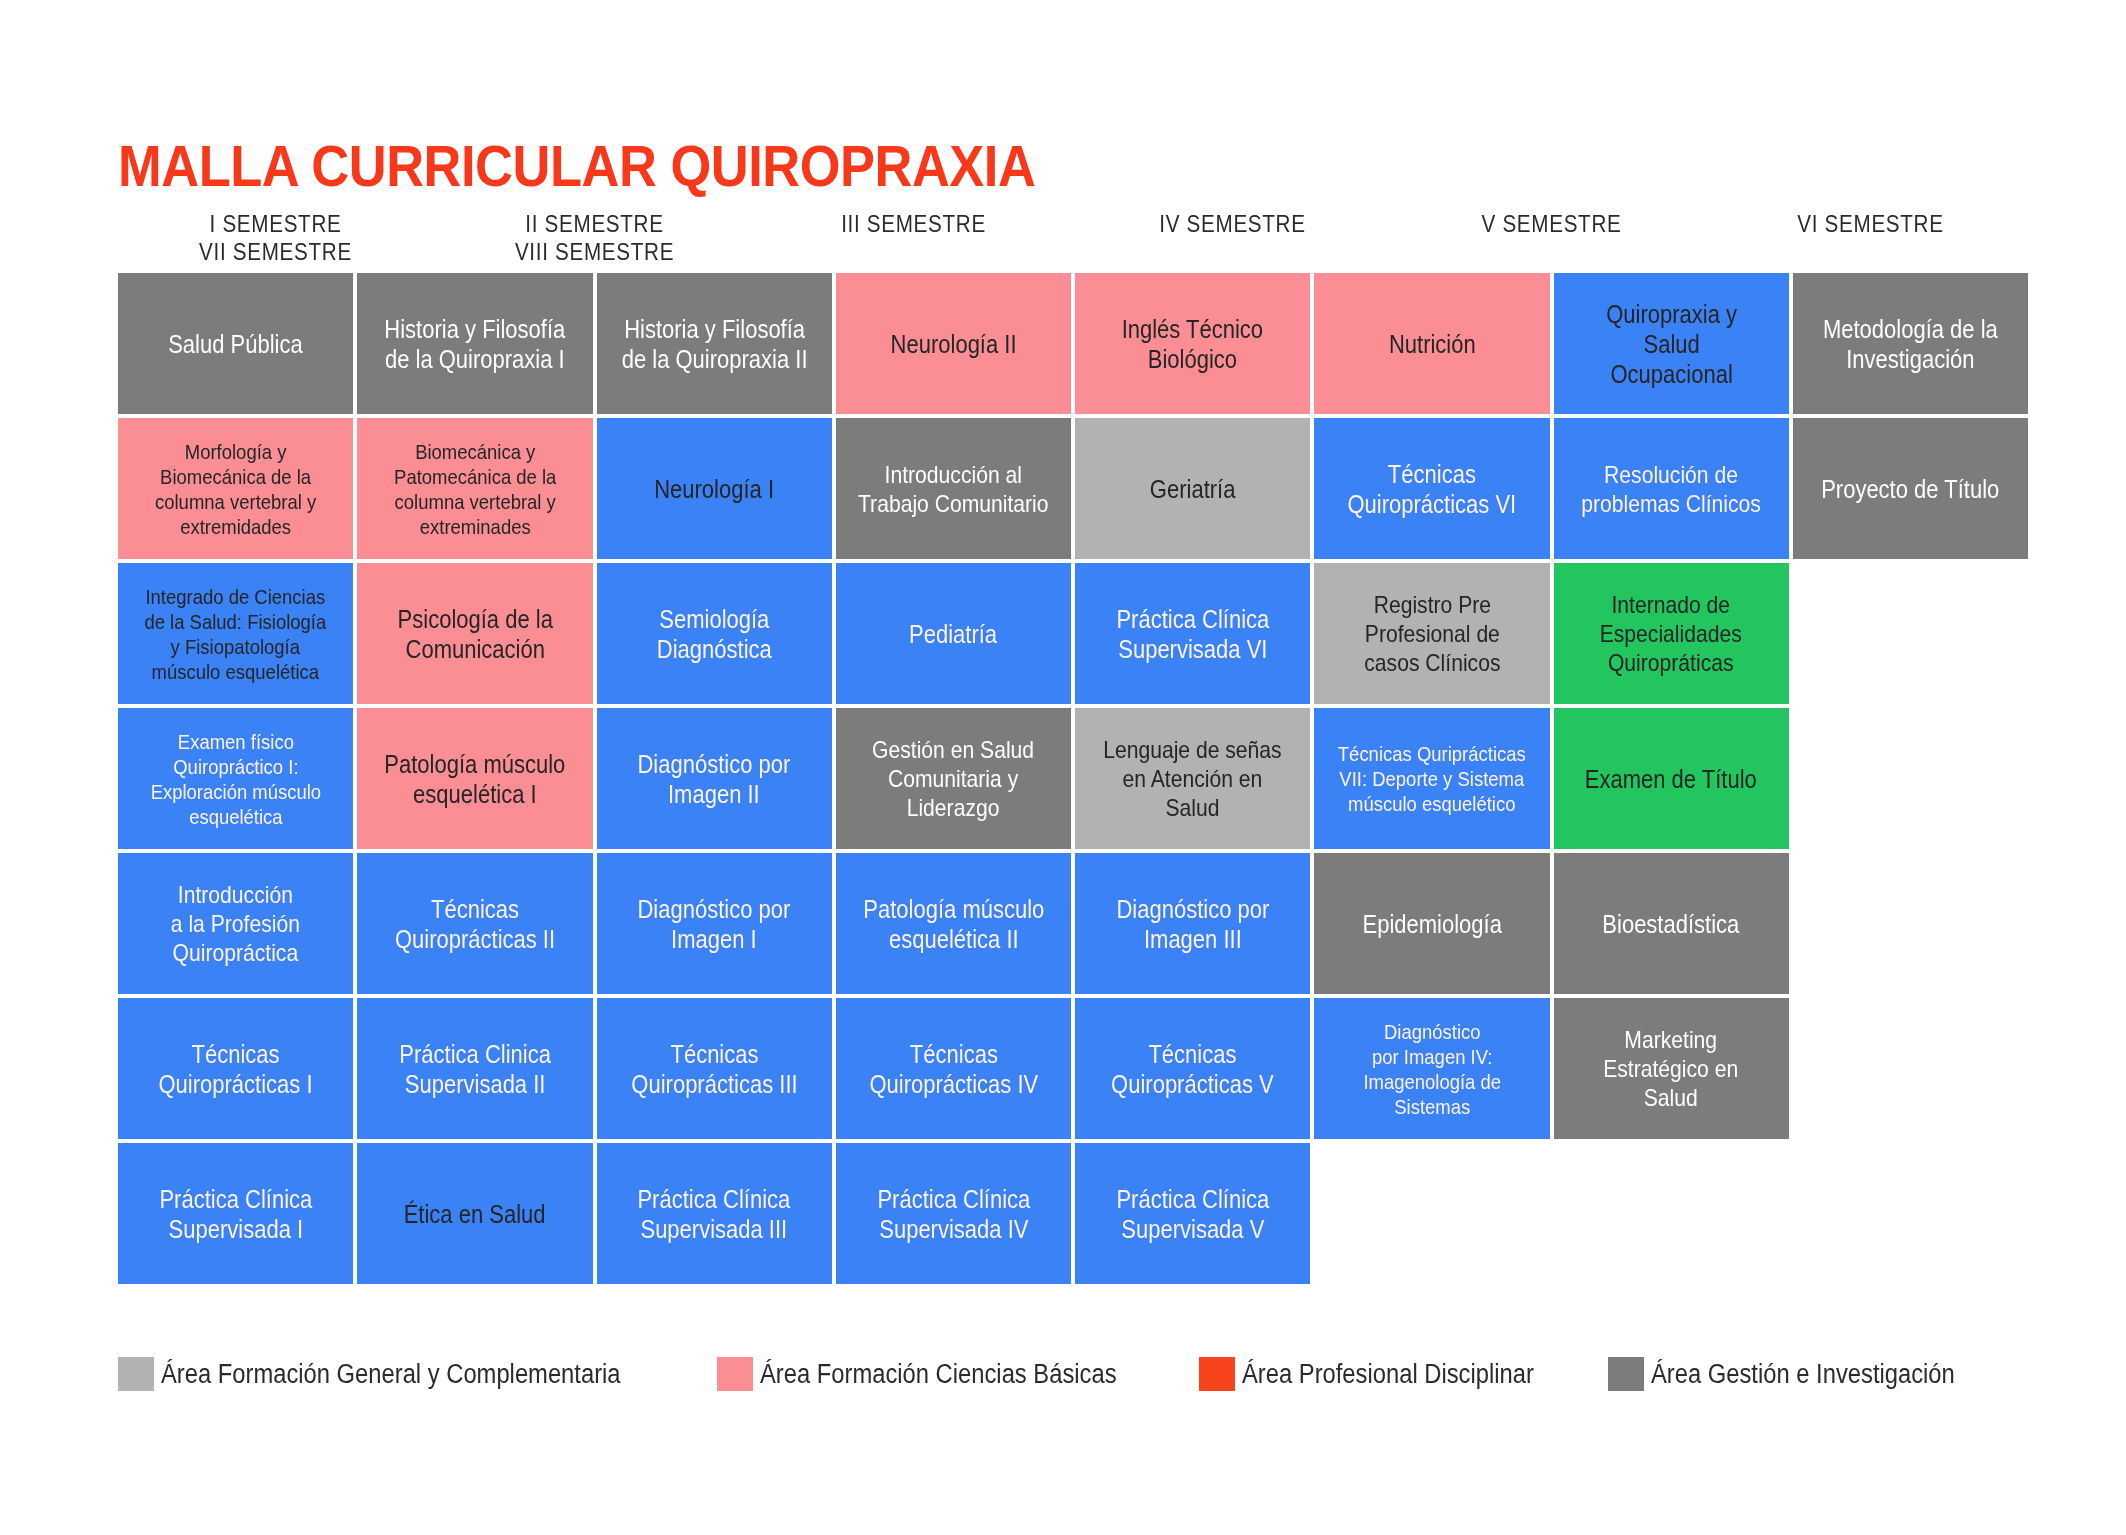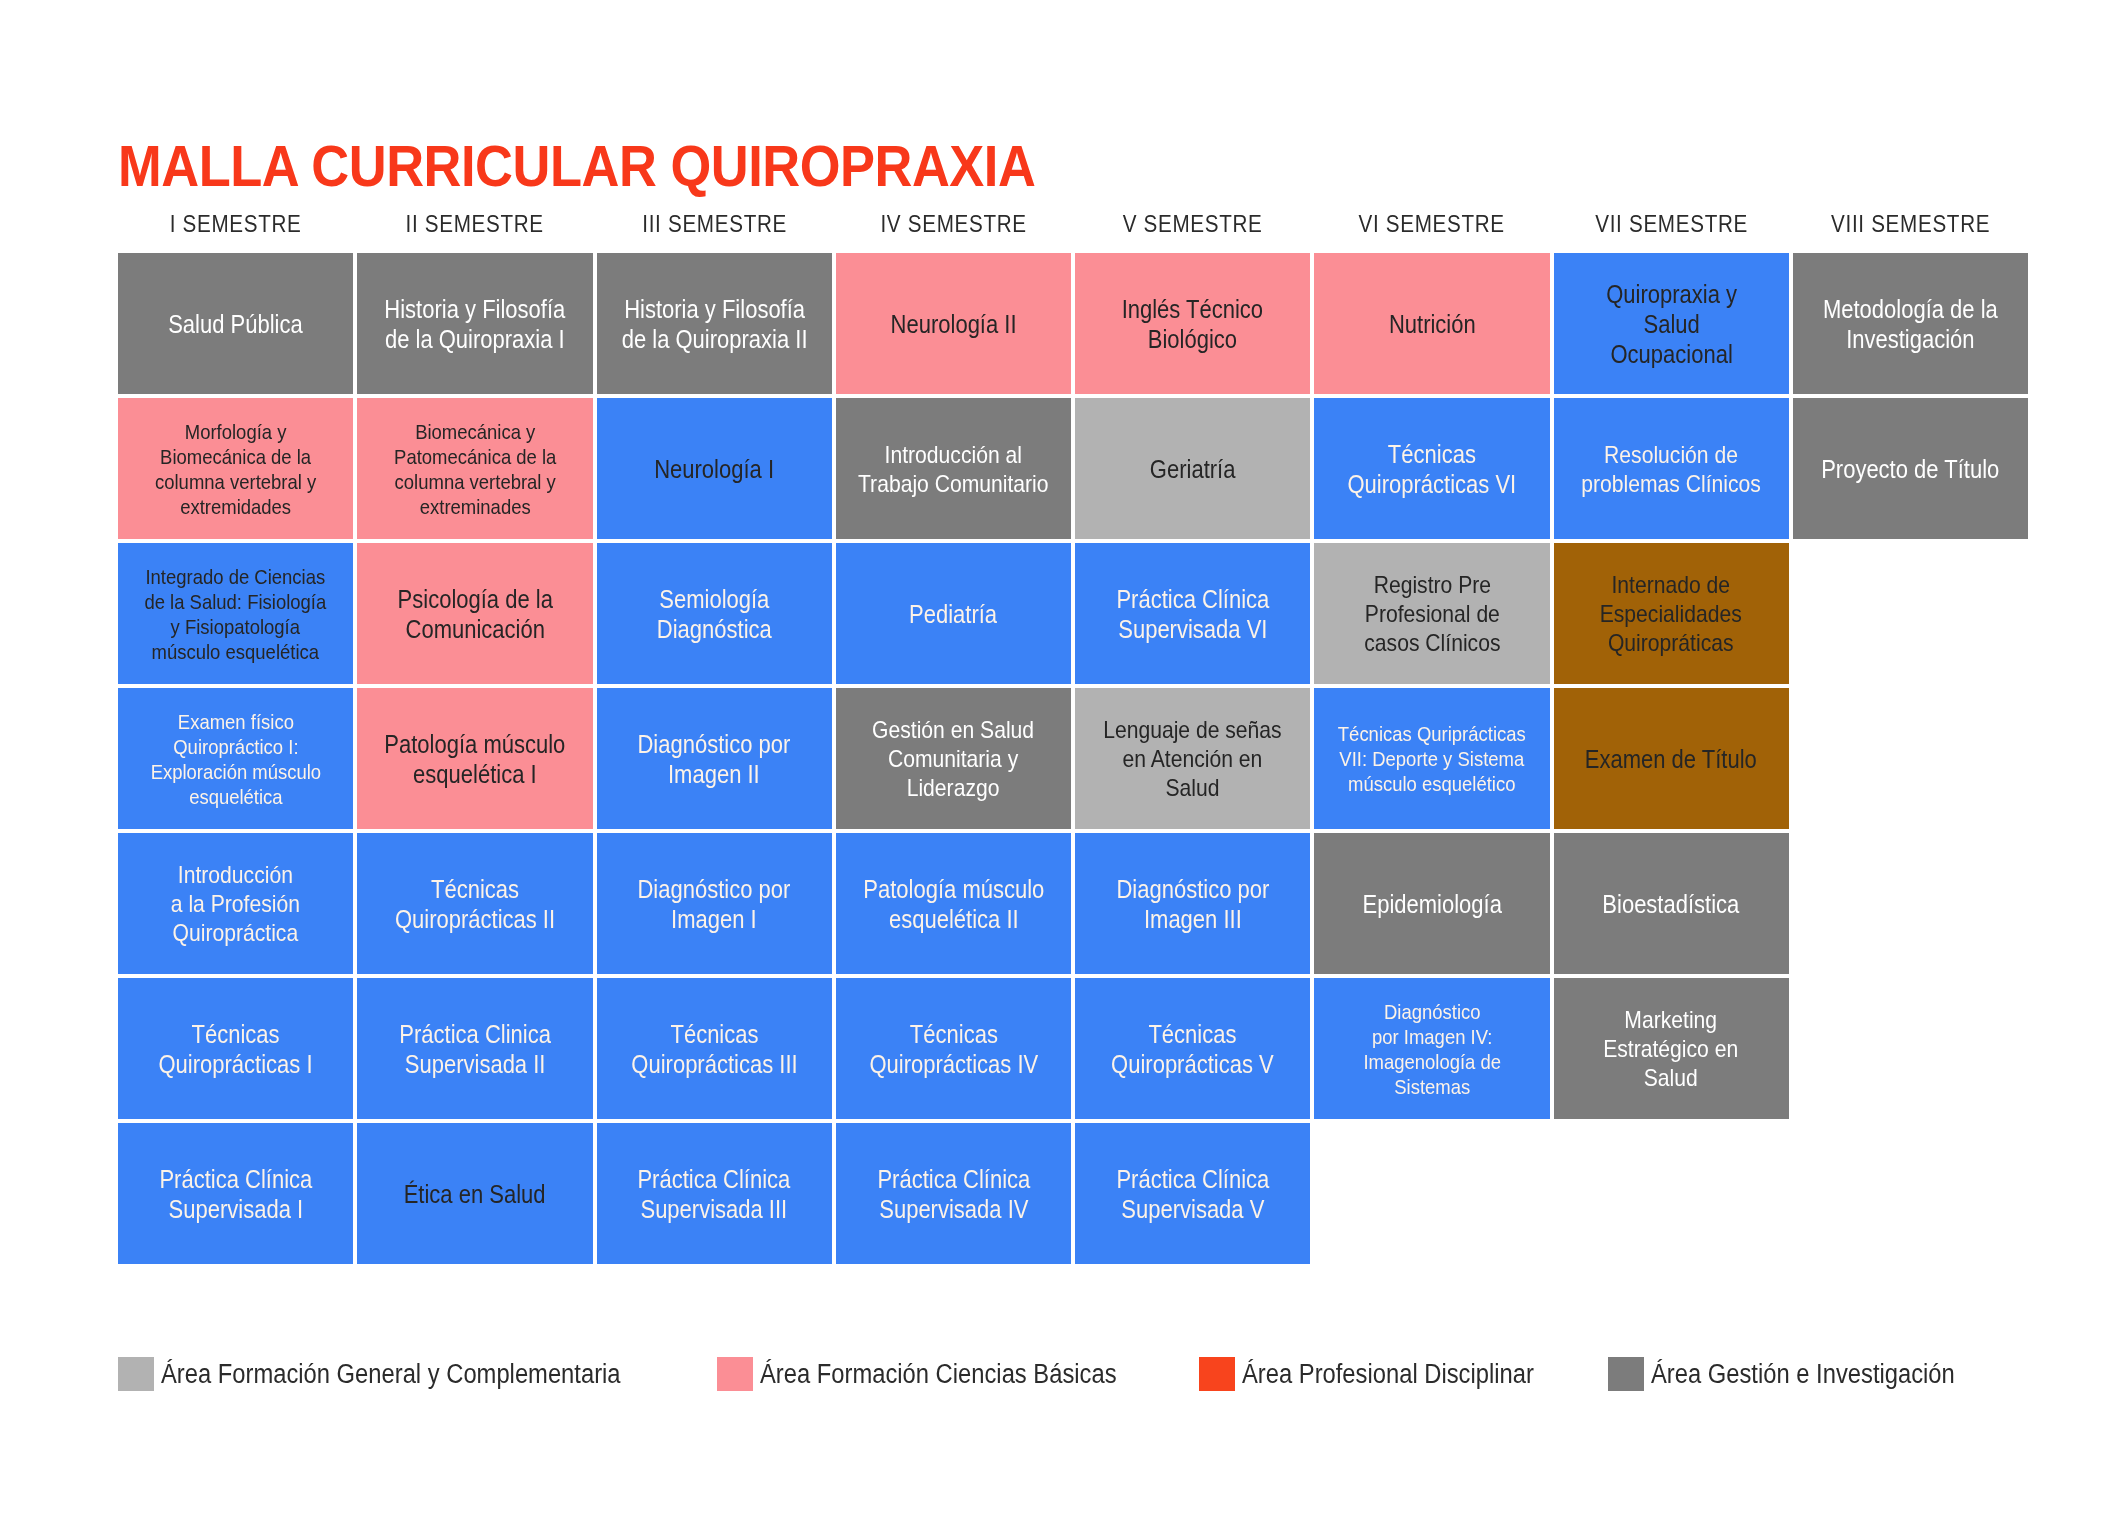--- a/index.html
+++ b/index.html
@@ -39,23 +39,23 @@
 
   
   #grid {
     position: absolute;
     left: 118px;
     top: 210px;
     width: 1910px;
   }
   .head-row {
     display: grid;
-    grid-template-columns: repeat(8, 1fr);
+    grid-template-columns: repeat(6, 1fr);
     column-gap: 4px;
-    margin-bottom: 15px;
+    margin-bottom: 7px;
   }
   .head-cell {
     text-align: center;
     font-size: 24px;
     letter-spacing: 0.8px;
     color: #2b2b2b;
     font-family: "Liberation Sans Narrow", "Liberation Sans", sans-serif;
     transform: scaleX(0.86);
     white-space: nowrap;
   }
@@ -89,21 +89,21 @@
   }
   .cell.empty { background: transparent; }
 
   .cell.s5  { font-size: 21px; line-height: 25px; justify-content: center; }
   .cell.s3  { font-size: 24px; line-height: 29px; }
 
   
   .c-general   { background: #b2b2b2; color: #252525; }
   .c-basicas   { background: #fb8e95; color: #252525; }
   .c-basicas-l { background: #3b82f6; color: #252525; }
-  .c-basicas-x { background: #a16207; color: #252525; }
+  .c-basicas-x { background: #22c55e; color: #252525; }
   .c-prof      { background: #3b82f6; color: #fdf3e8; }
   .c-gestion   { background: #7c7c7c; color: #ffffff; }
 
   
   #legend {
     position: absolute;
     left: 118px;
     top: 1357px;
     display: flex;
     align-items: center;

